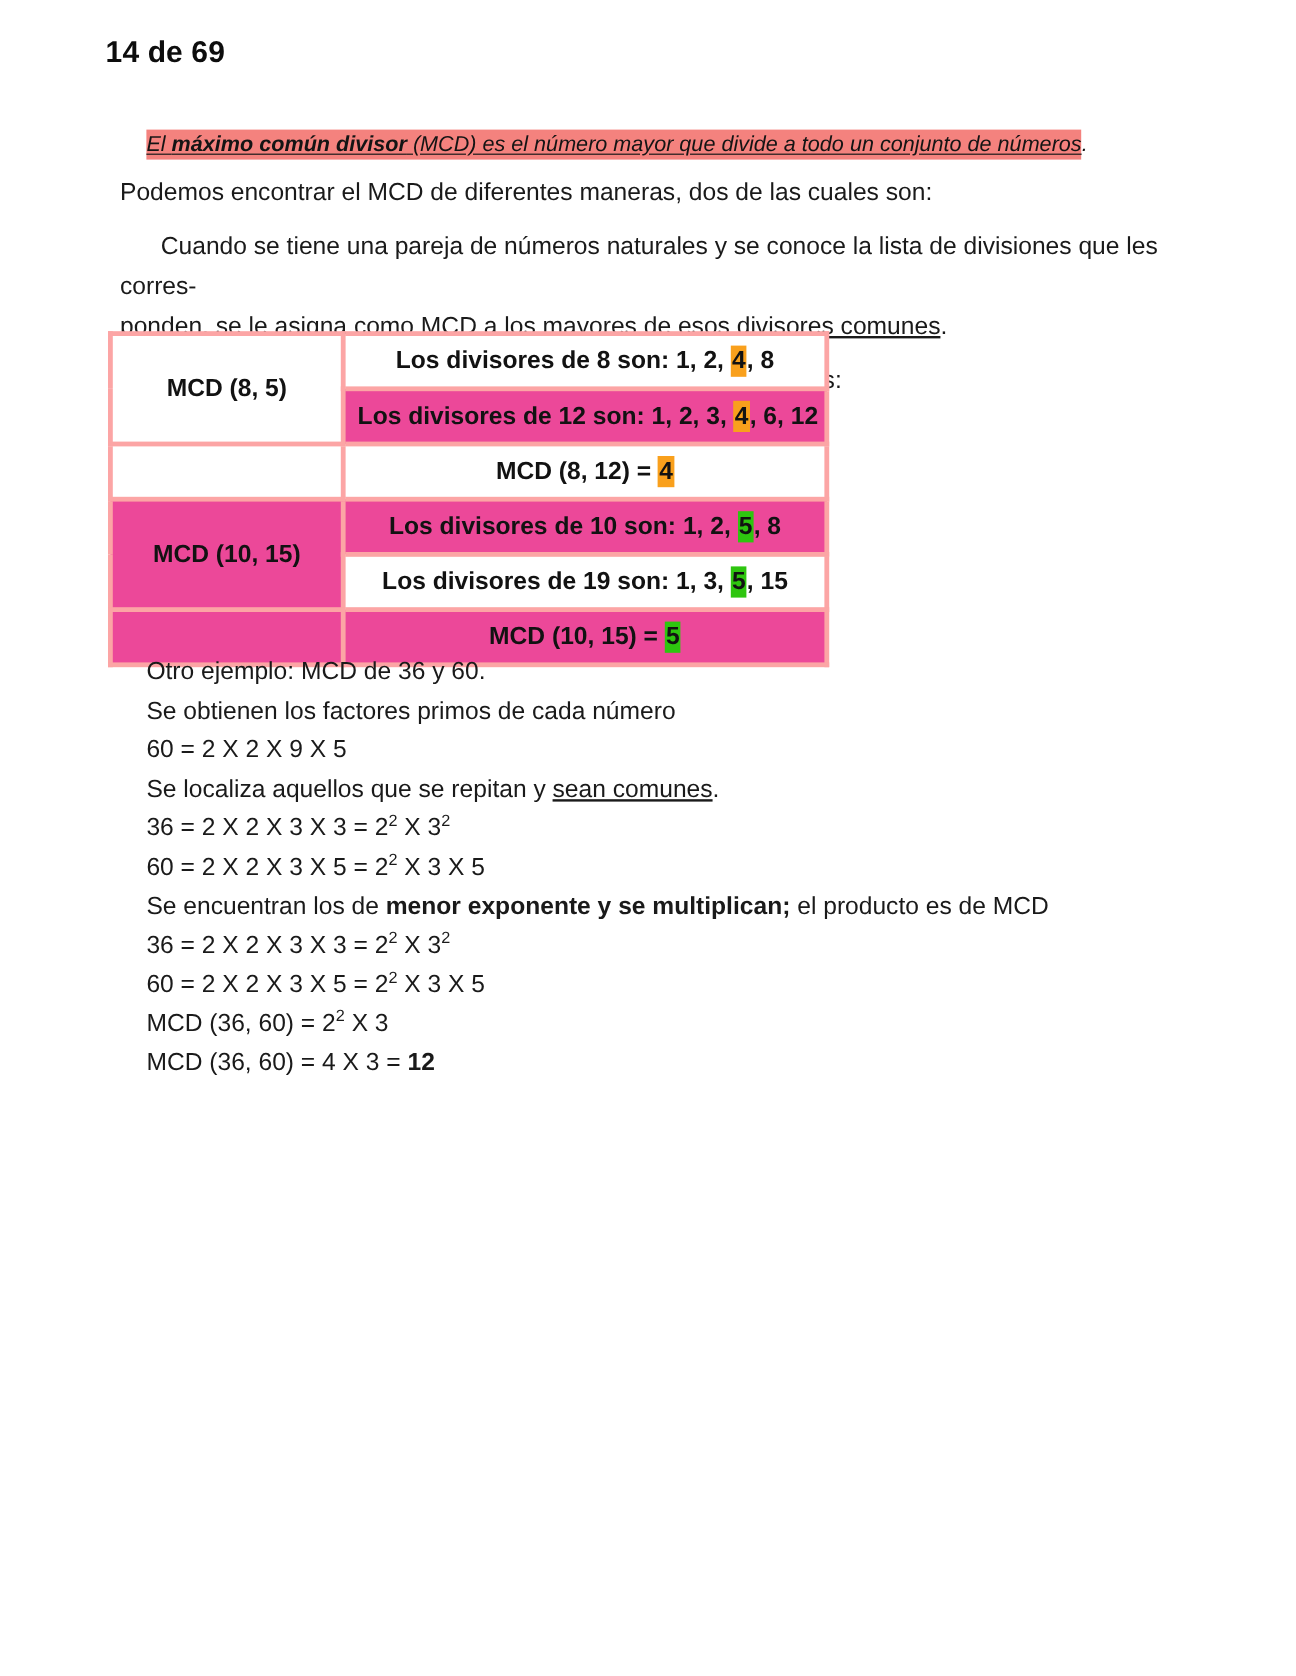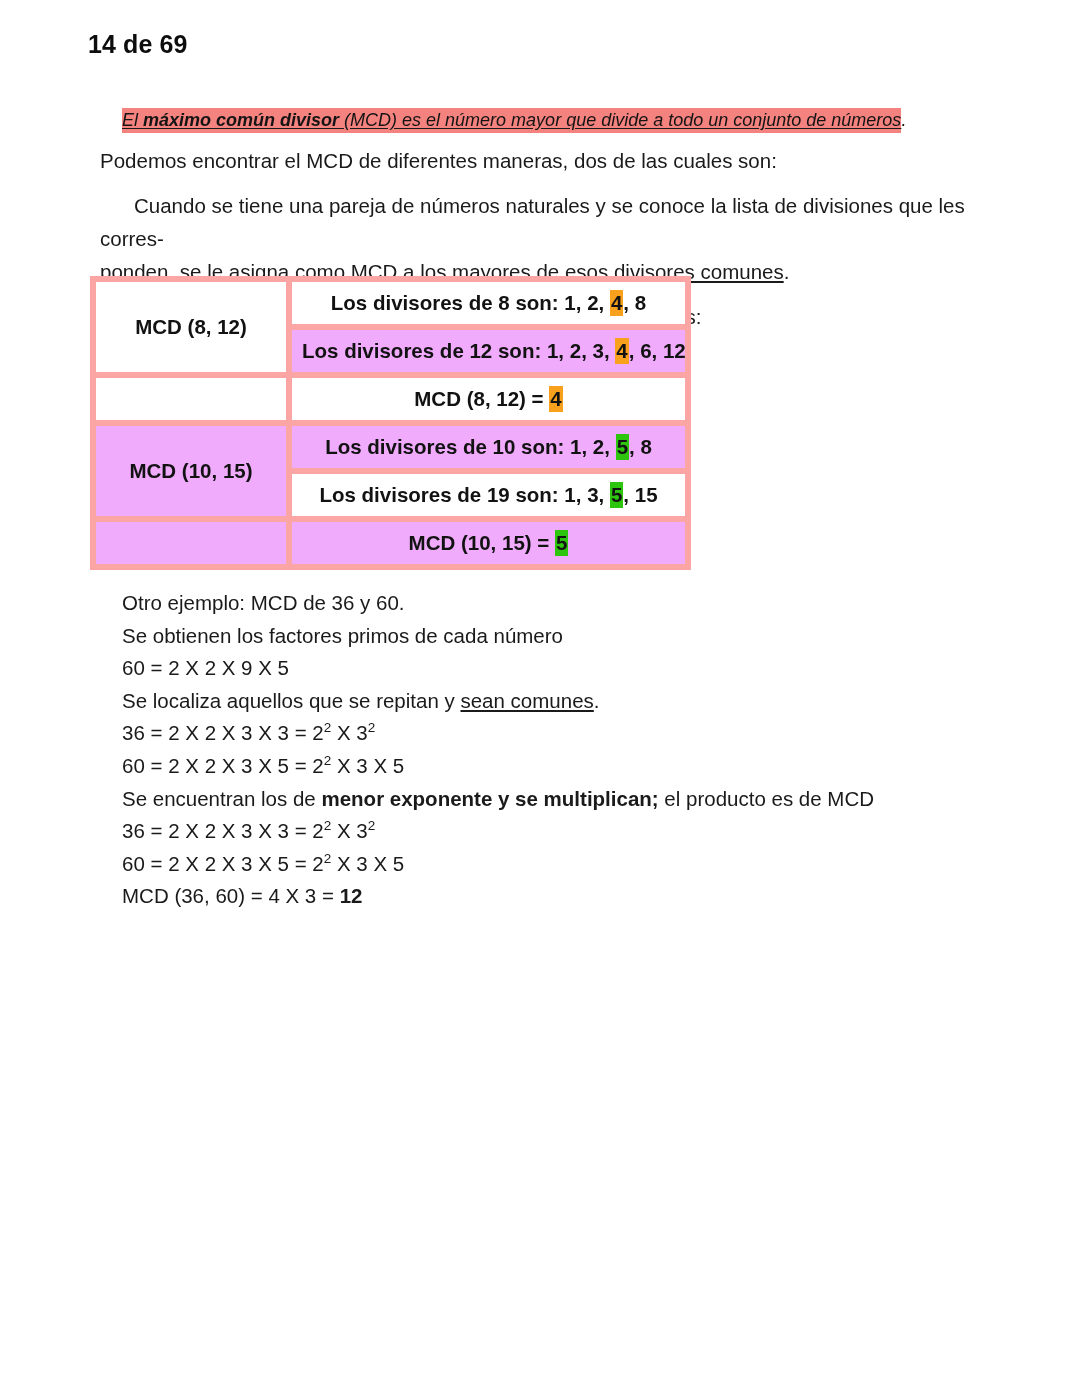--- a/index.html
+++ b/index.html
@@ -94,51 +94,51 @@
     left: 90px;
     top: 276px;
   }
   table.mcd {
     border-collapse: collapse;
     width: 601px;
     table-layout: fixed;
     font-size: 20px;
   }
   table.mcd td {
-    border: 6px solid #fca5a5;
+    border: 4px solid #fca5a5;
     padding: 0 10px;
     height: 42px;
     font-weight: bold;
     text-align: center;
     vertical-align: middle;
     color: #121212;
     white-space: nowrap;
     font-size: 20.5px;
   }
   table.mcd td.label {
     width: 170px;
     font-size: 20.5px;
   }
-  td.shade { background: #f0abfc; }
+  td.shade { background: #ec4899; }
   td.plain { background: #ffffff; }
 
   .hl-orange {
     background: #f9a01c;
     padding: 1px 1px 2px 1px;
   }
   .hl-green {
     background: #2ec50f;
     padding: 1px 1px 2px 1px;
   }
 
   
   .lower {
     position: absolute;
     left: 122px;
-    top: 587px;
+    top: 544px;
     width: 880px;
   }
   .lower .line {
     margin: 0;
     font-size: 20.5px;
     line-height: 32.6px;
     color: #1a1a1a;
     white-space: nowrap;
   }
   .lower .line b { font-weight: bold; }
@@ -163,21 +163,21 @@
 
     <p class="para indent"><span>Cuando se tiene una pareja de números naturales y se conoce la lista de divisiones que les corres-<br>ponden, se le asigna como MCD a los </span><u class="uline">mayores</u><span> de esos </span><u class="uline">divisores comunes</u><span>.</span></p>
 
     <p class="para indent">Por ejemplo, el MCD de las siguientes parejas de números es:</p>
   </div>
 
   <div class="mcd-table-wrap">
     <table class="mcd">
       <tbody>
         <tr>
-          <td class="label plain" rowspan="2">MCD (8, 12)</td>
+          <td class="label plain" rowspan="2">MCD (8, 5)</td>
           <td class="plain"><span>Los divisores de 8 son: 1, 2, </span><span class="hl-orange">4</span><span>, 8</span></td>
         </tr>
         <tr>
           <td class="shade"><span>Los divisores de 12 son: 1, 2, 3, </span><span class="hl-orange">4</span><span>, 6, 12</span></td>
         </tr>
         <tr>
           <td class="label plain"></td>
           <td class="plain"><span>MCD (8, 12) = </span><span class="hl-orange">4</span></td>
         </tr>
         <tr>
@@ -198,16 +198,17 @@
   <div class="lower">
     <p class="line">Otro ejemplo: MCD de 36 y 60.</p>
     <p class="line">Se obtienen los factores primos de cada número</p>
     <p class="line">60 = 2 X 2 X 9 X 5</p>
     <p class="line"><span>Se localiza aquellos que se repitan y </span><u class="uline">sean comunes</u><span>.</span></p>
     <p class="line">36 = 2 X 2 X 3 X 3 = 2<sup>2</sup> X 3<sup>2</sup></p>
     <p class="line">60 = 2 X 2 X 3 X 5 = 2<sup>2</sup> X 3 X 5</p>
     <p class="line"><span>Se encuentran los de </span><b>menor exponente y se multiplican;</b><span> el producto es de MCD</span></p>
     <p class="line">36 = 2 X 2 X 3 X 3 = 2<sup>2</sup> X 3<sup>2</sup></p>
     <p class="line">60 = 2 X 2 X 3 X 5 = 2<sup>2</sup> X 3 X 5</p>
+    <p class="line">MCD (36, 60) = 2<sup>2</sup> X 3</p>
     <p class="line"><span>MCD (36, 60) = 4 X 3 = </span><b>12</b></p>
   </div>
 
 </div>
 
 </body></html>

